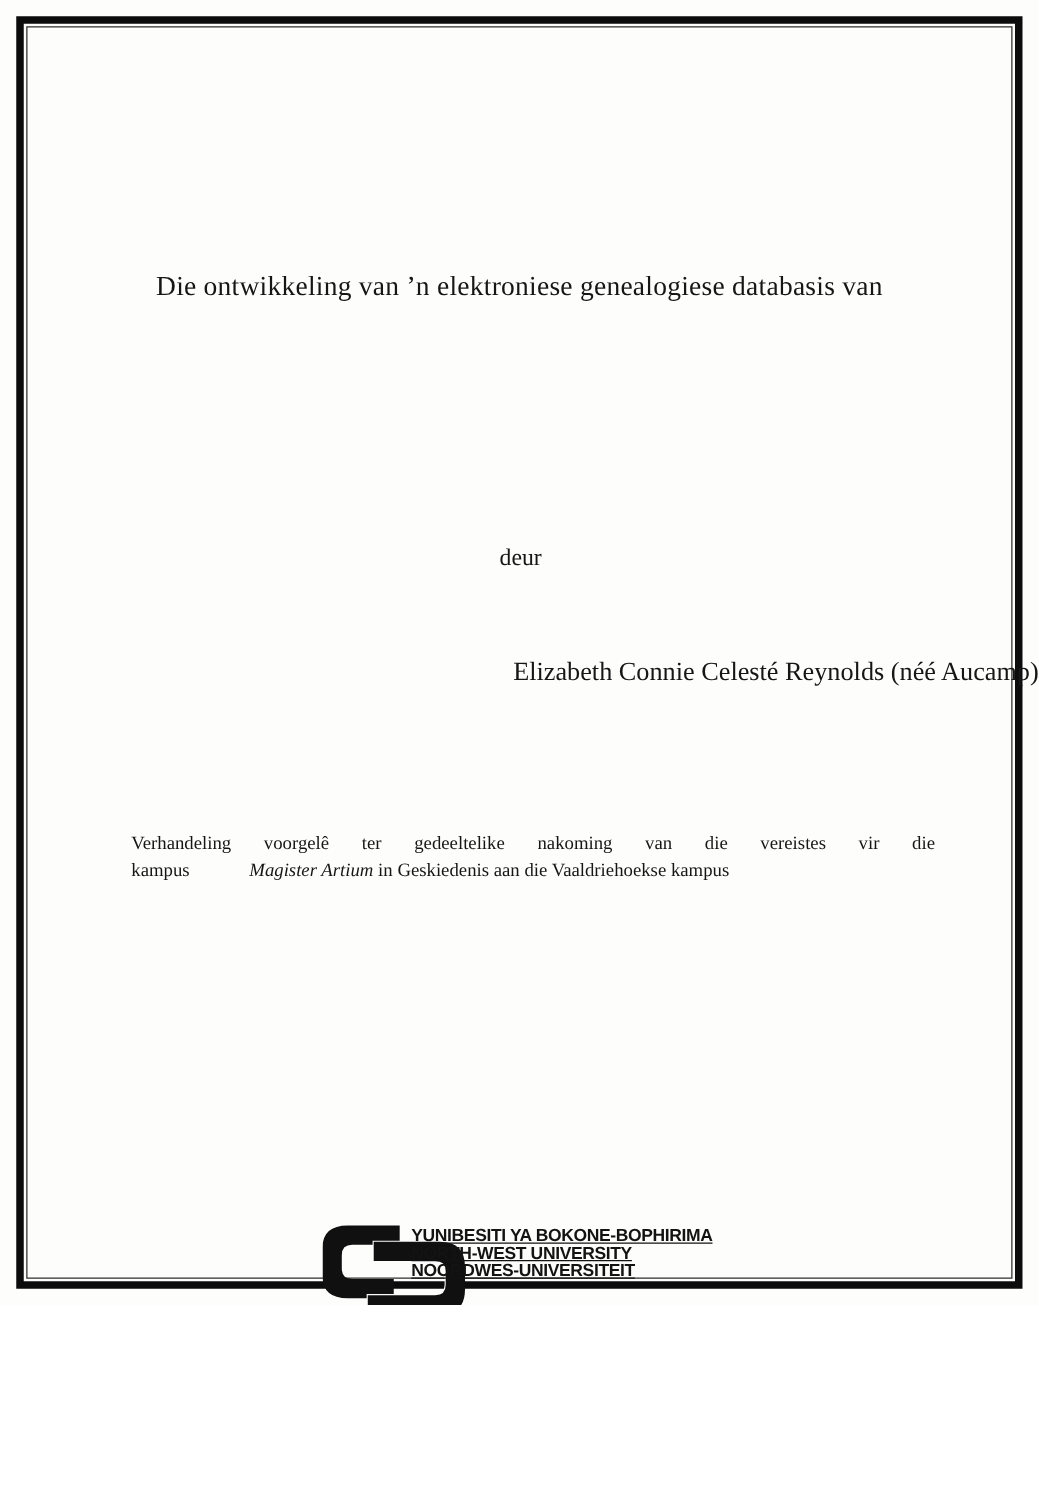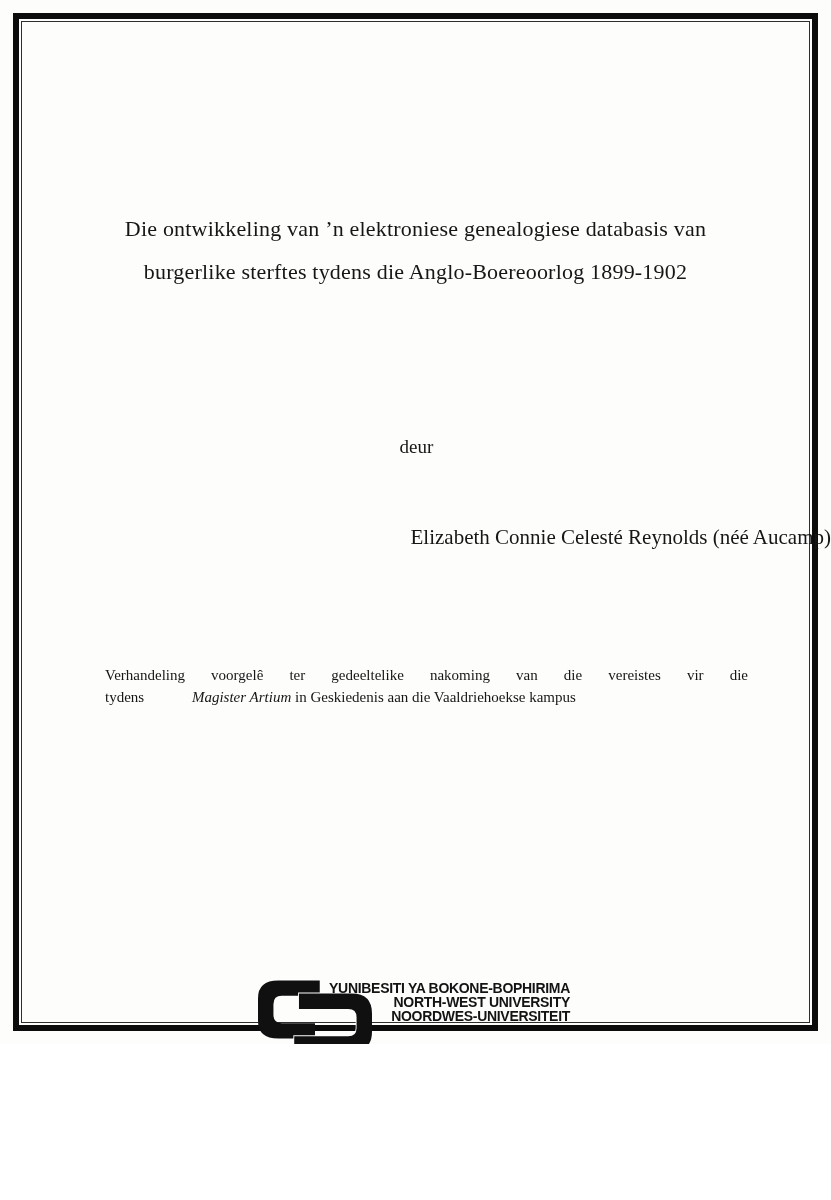--- a/index.html
+++ b/index.html
@@ -50,49 +50,48 @@
   .supervisor-block {
     position: absolute; top: 888px; left: 105px;
     font-size: 20px; line-height: 24px;
   }
   .logo-mark {
     position: absolute; left: 258px; top: 980px;
     width: 114px; height: 72px;
   }
   .logo-text {
     position: absolute; top: 981px; right: 261px;
-    text-align: right;
     font-family: "Liberation Sans", sans-serif;
     font-weight: 700;
     font-size: 14px; line-height: 14.2px;
     letter-spacing: -0.3px;
     color: #131313;
     white-space: nowrap;
+    text-decoration: underline;
   }
 </style>
 </head>
 <body>
 
 <div class="page">
 
   <div class="frame-outer"></div>
   <div class="frame-inner"></div>
 
   <div class="title-block">
     <div>Die ontwikkeling van ’n elektroniese genealogiese databasis van</div>
-    <div>burgerlike sterftes tydens die Anglo-Boereoorlog 1899-1902</div>
   </div>
 
   <div class="byline">deur</div>
 
   <div class="author">Elizabeth Connie Celesté Reynolds (néé Aucamp)</div>
 
   <div class="statement">
     <div class="justified">Verhandeling voorgelê ter gedeeltelike nakoming van die vereistes vir die</div>
-    <div><span>tydens </span><em>Magister Artium</em><span> in Geskiedenis aan die Vaaldriehoekse kampus</span></div>
+    <div><span>kampus </span><em>Magister Artium</em><span> in Geskiedenis aan die Vaaldriehoekse kampus</span></div>
   </div>
 
 
   <svg class="logo-mark" viewBox="0 0 192 120" xmlns="http://www.w3.org/2000/svg" aria-hidden="true">
     <path d="M104 0 H34 Q0 0 0 30 V68 Q0 98 34 98 H96 V72 H40 Q26 72 26 58 V40 Q26 26 40 26 H104 Z" fill="#101010"></path>
     <path d="M61 120 H158 Q192 120 192 86 V56 Q192 22 158 22 H69 V48 H152 Q166 48 166 62 V80 Q166 94 152 94 H61 Z" fill="#101010" stroke="#fdfdfc" stroke-width="3" paint-order="stroke"></path>
   </svg>
 
   <div class="logo-text">
     <div>YUNIBESITI YA BOKONE-BOPHIRIMA</div>

